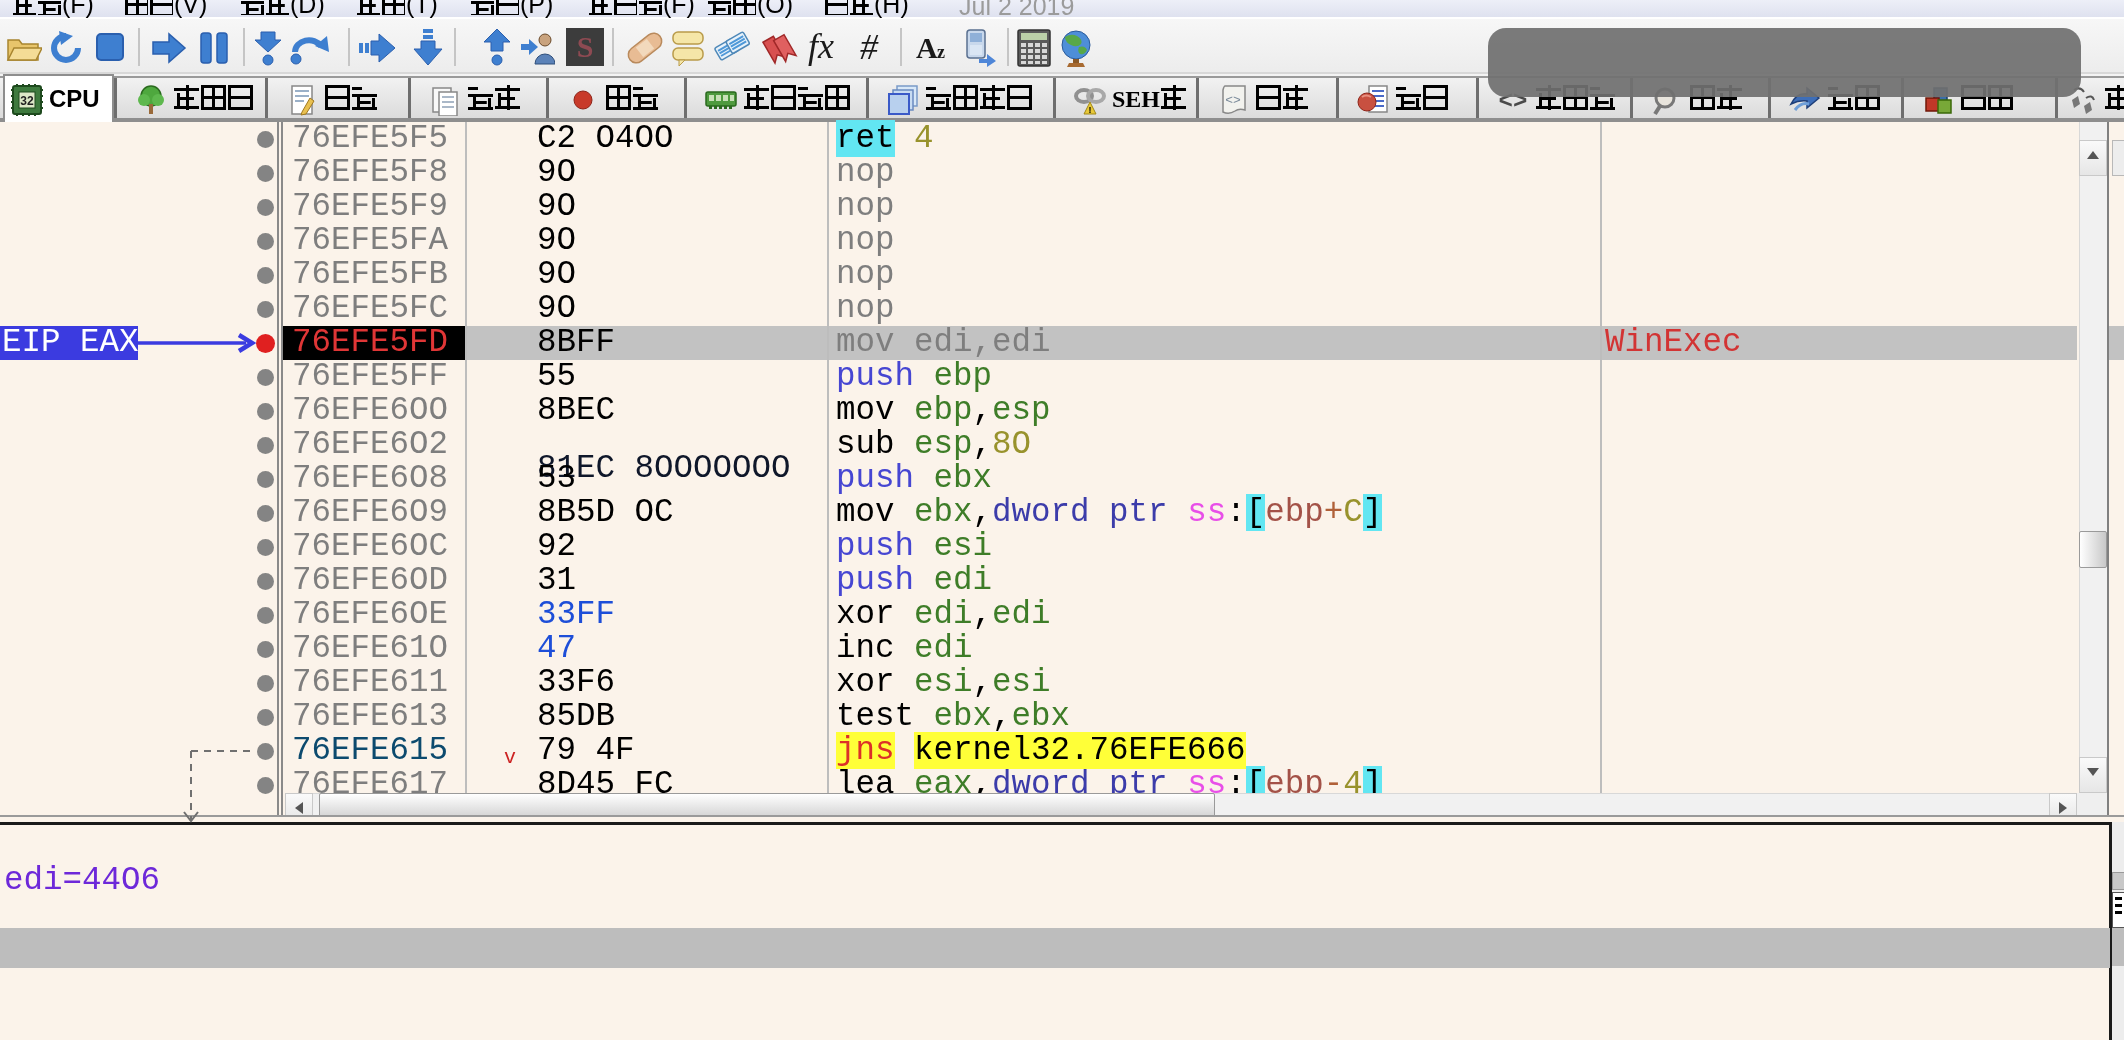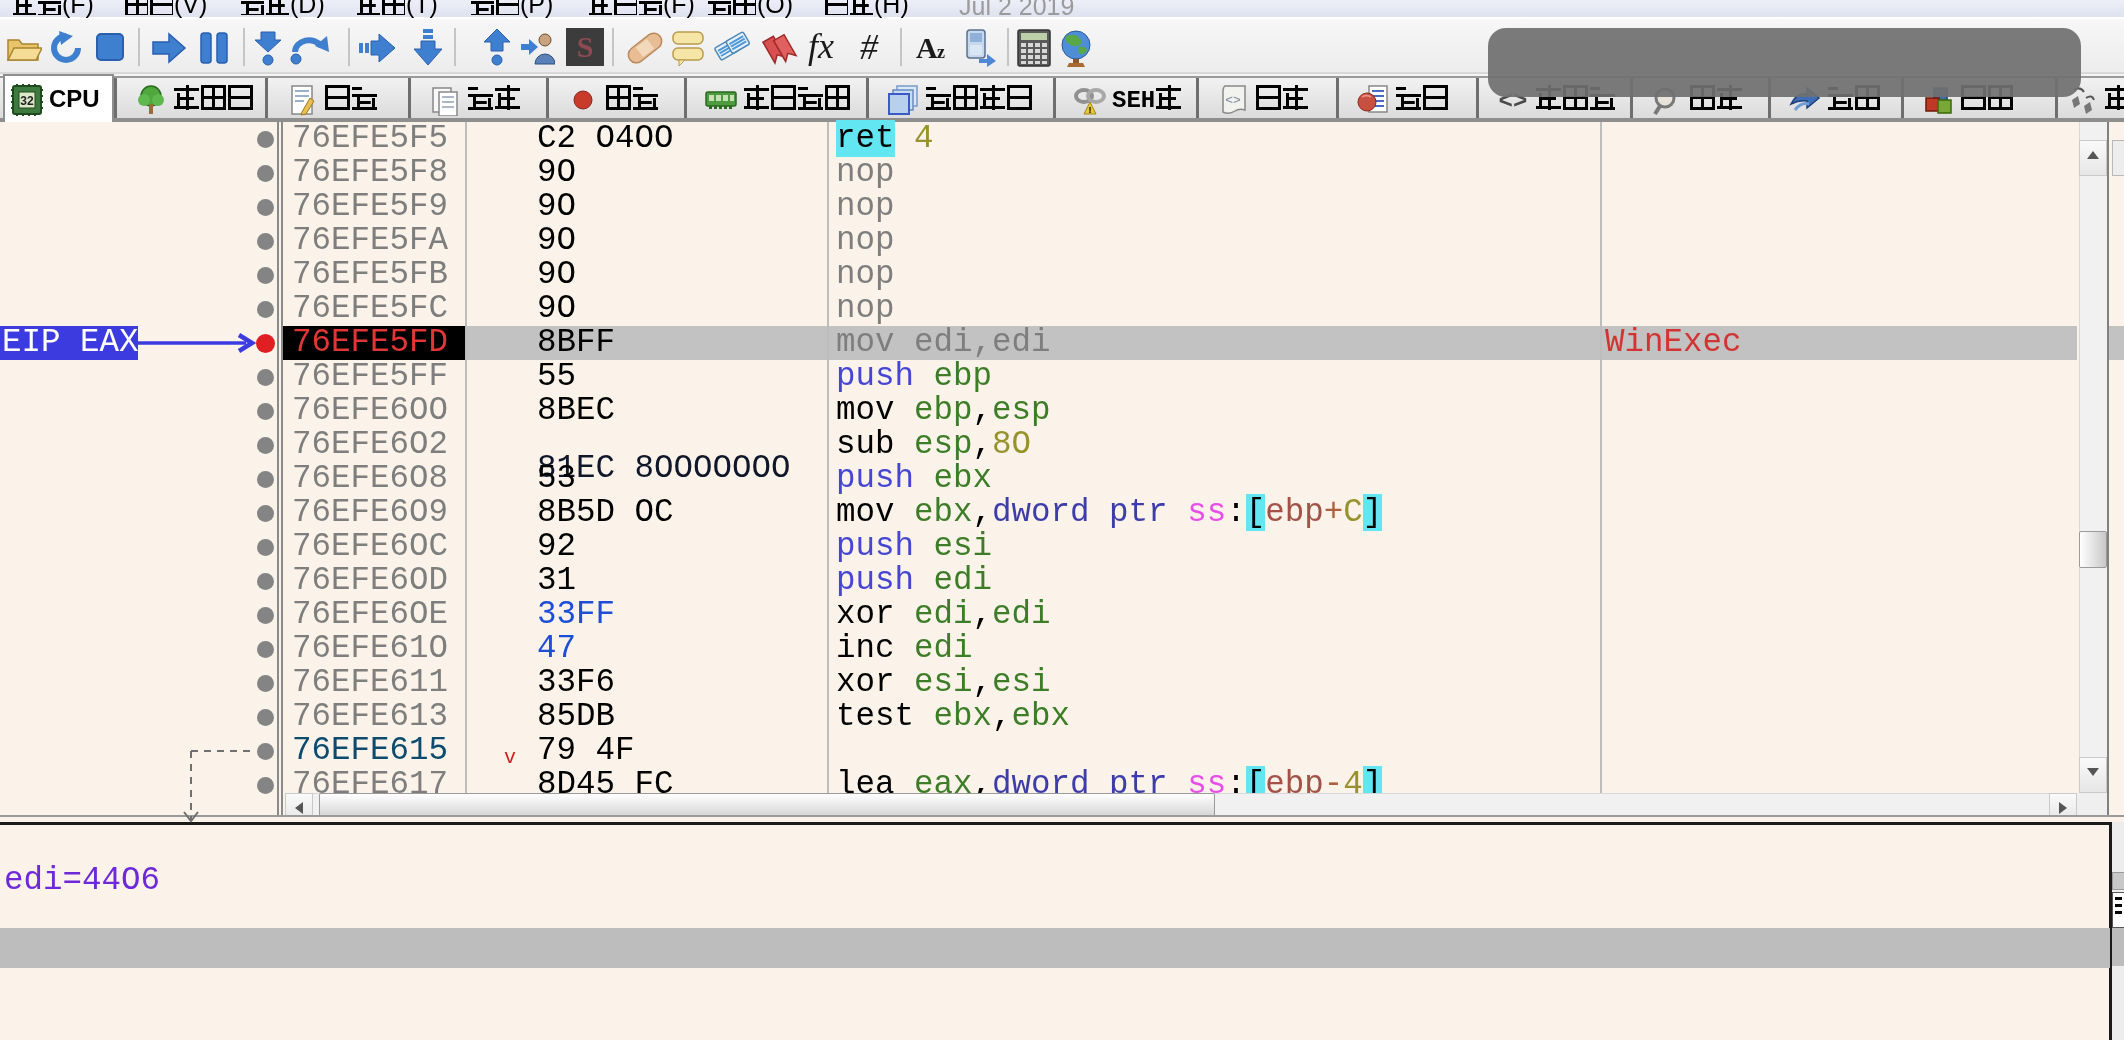--- a/index.html
+++ b/index.html
@@ -224,21 +224,21 @@
       <rect x="2" y="10" width="20" height="20" fill="#B8D0EE" stroke="#3A5AC8" stroke-width="2"></rect>
     </svg>
 <div class="abs" style="left:925px;top:85px;z-index:4;white-space:nowrap"><span class="hz h4"></span><span class="hz h2"></span><span class="hz h3"></span><span class="hz h1"></span></div>
 <div class="abs" style="left:1053px;top:78px;width:3px;height:40px;background:#6E6E6E"></div>
 <svg class="abs" style="left:1074px;top:84px;z-index:5" width="32" height="32" viewBox="0 0 32 32">
       <ellipse cx="10" cy="12" rx="8" ry="6" fill="none" stroke="#909090" stroke-width="4"></ellipse>
       <ellipse cx="22" cy="12" rx="8" ry="6" fill="none" stroke="#A8A8A8" stroke-width="4"></ellipse>
       <path d="M16 18 L22 30 L10 30 Z" fill="#E8C838" stroke="#A08818" stroke-width="1"></path>
       <text x="16" y="29" font-size="9" font-weight="bold" text-anchor="middle" fill="#000" font-family="Liberation Sans">!</text>
     </svg>
-<div class="abs" style="left:1112px;top:85px;z-index:4;white-space:nowrap"><span style="font-family:Liberation Mono, monospace;font-weight:bold;font-size:24px;color:#000">SEH</span><span class="hz h3"></span></div>
+<div class="abs" style="left:1112px;top:85px;z-index:4;white-space:nowrap"><span style="font-family:Liberation Serif, serif;font-weight:bold;font-size:24px;color:#000">SEH</span><span class="hz h3"></span></div>
 <div class="abs" style="left:1196px;top:78px;width:3px;height:40px;background:#6E6E6E"></div>
 <svg class="abs" style="left:1217px;top:84px;z-index:5" width="32" height="32" viewBox="0 0 32 32">
       <path d="M8 2 L28 2 L28 26 Q22 24 18 27 Q12 31 6 28 L6 6 Q7 2 8 2 Z" fill="#F2F2EE" stroke="#888" stroke-width="1.5"></path>
       <text x="16" y="20" font-size="13" text-anchor="middle" fill="#7A8A9A" font-family="Liberation Mono">&lt;&gt;</text>
     </svg>
 <div class="abs" style="left:1255px;top:85px;z-index:4;white-space:nowrap"><span class="hz h1"></span><span class="hz h3"></span></div>
 <div class="abs" style="left:1336px;top:78px;width:3px;height:40px;background:#6E6E6E"></div>
 <svg class="abs" style="left:1357px;top:84px;z-index:5" width="32" height="32" viewBox="0 0 32 32">
       <path d="M12 2 L30 2 L30 28 L12 28 Z" fill="#FFFFFF" stroke="#888" stroke-width="1.5"></path>
       <path d="M15 7 L27 7 M15 12 L27 12 M15 17 L27 17 M15 22 L27 22" stroke="#4A6AC8" stroke-width="2"></path>
@@ -354,20 +354,21 @@
 <div class="abs mono" style="left:292px;top:666px;color:#7E7E7E">76EFE611</div>
 <div class="abs mono" style="left:537px;top:666px;color:#000">33F6</div>
 <div class="abs mono" style="left:836px;top:666px;color:#000"><span style="color:#000">xor</span> <span style="color:#3E7D28">esi</span><span style="color:#000">,</span><span style="color:#3E7D28">esi</span></div>
 <div class="abs" style="left:257px;top:675px;width:17px;height:17px;border-radius:50%;background:#848484"></div>
 <div class="abs mono" style="left:292px;top:700px;color:#7E7E7E">76EFE613</div>
 <div class="abs mono" style="left:537px;top:700px;color:#000">85DB</div>
 <div class="abs mono" style="left:836px;top:700px;color:#000"><span style="color:#000">test</span> <span style="color:#3E7D28">ebx</span><span style="color:#000">,</span><span style="color:#3E7D28">ebx</span></div>
 <div class="abs" style="left:257px;top:709px;width:17px;height:17px;border-radius:50%;background:#848484"></div>
 <div class="abs mono" style="left:292px;top:734px;color:#0c4a6e">76EFE615</div>
 <div class="abs mono" style="left:537px;top:734px;color:#000">79 4F</div>
+<div class="abs mono" style="left:836px;top:734px;color:#000"><span style="color:#DC3028;background:#FFFF38">jns</span><span style="color:#000"> </span><span style="color:#000;background:#FFFF38">kernel32.76EFE666</span></div>
 <div class="abs" style="left:257px;top:743px;width:17px;height:17px;border-radius:50%;background:#848484"></div>
 <div class="abs mono" style="left:292px;top:768px;color:#7E7E7E">76EFE617</div>
 <div class="abs mono" style="left:537px;top:768px;color:#000">8D45 FC</div>
 <div class="abs mono" style="left:836px;top:768px;color:#000"><span style="color:#000">lea</span> <span style="color:#3E7D28">eax</span><span style="color:#000">,</span><span style="color:#3C3CAA">dword</span> <span style="color:#3C3CAA">ptr</span> <span style="color:#E84FE8">ss</span><span style="color:#000">:</span><span style="color:#000;background:#62E6F2">[</span><span style="color:#A35248">ebp</span><span style="color:#B06038">-</span><span style="color:#98922C">4</span><span style="color:#000;background:#62E6F2">]</span></div>
 <div class="abs" style="left:257px;top:777px;width:17px;height:17px;border-radius:50%;background:#848484"></div>
 <div class="abs mono" style="left:504px;top:741px;color:#CC2222;font-size:20px">v</div>
 <div class="abs" style="left:0;top:326px;width:138px;height:34px;background:#3B3BE0"></div>
 <div class="abs mono" style="left:2px;top:326px;color:#FFF">EIP EAX</div>
 <svg class="abs" style="left:138px;top:326px;z-index:5" width="120" height="34" viewBox="0 0 120 34">
       <path d="M0 17 L108 17" stroke="#3B3BE0" stroke-width="3.5"></path>

